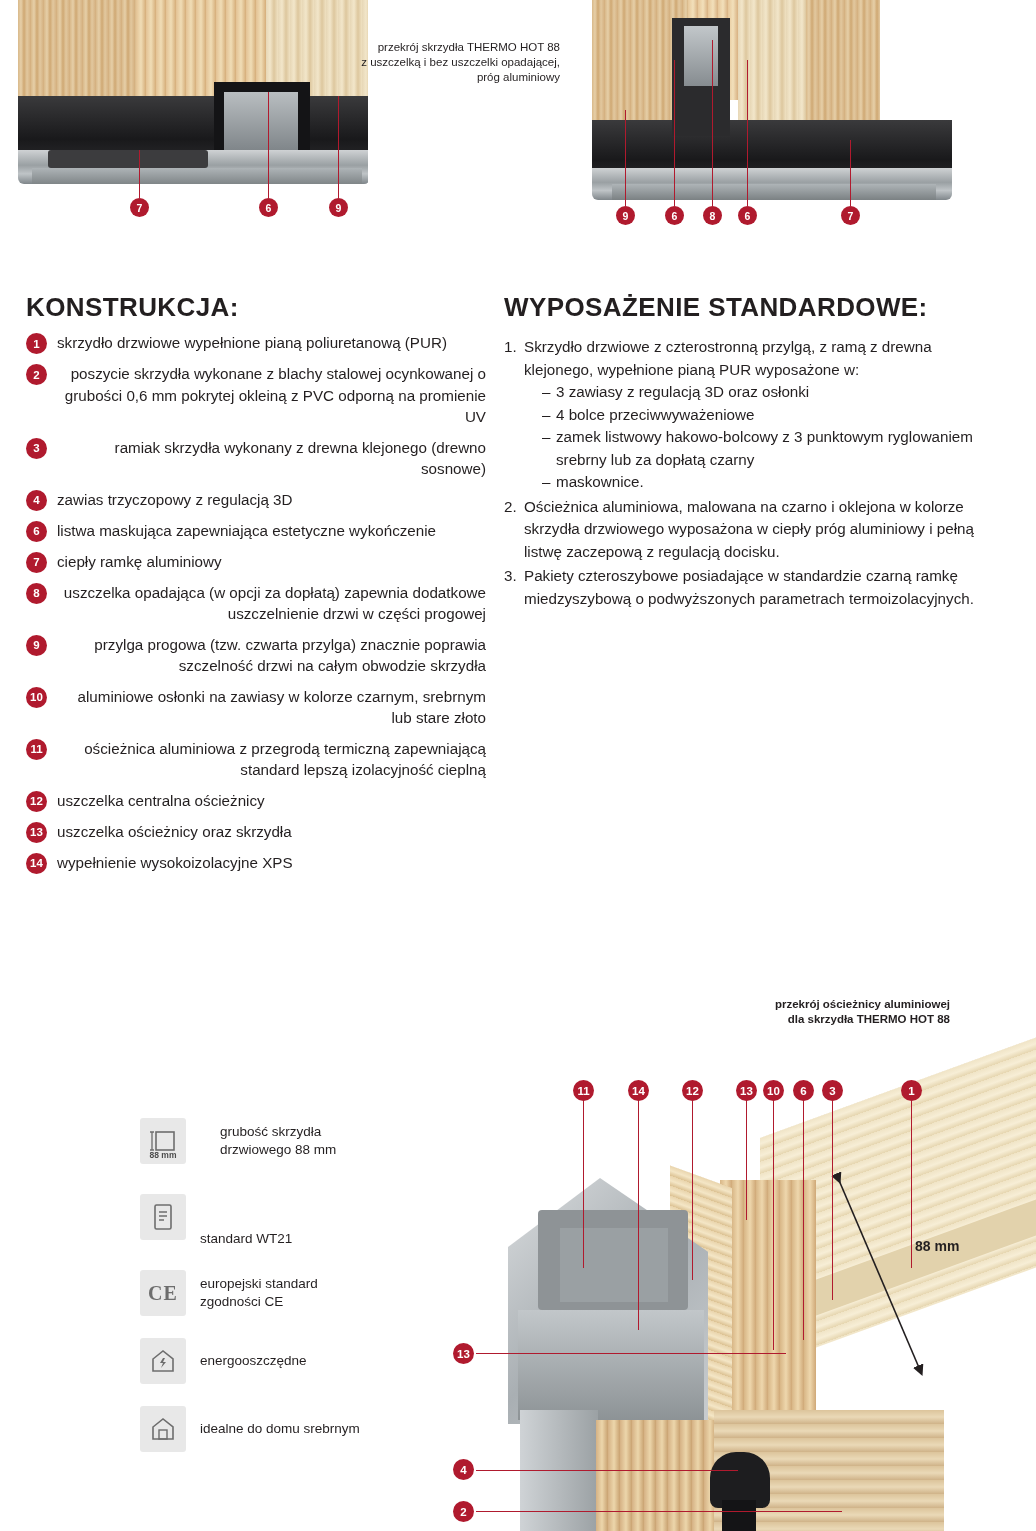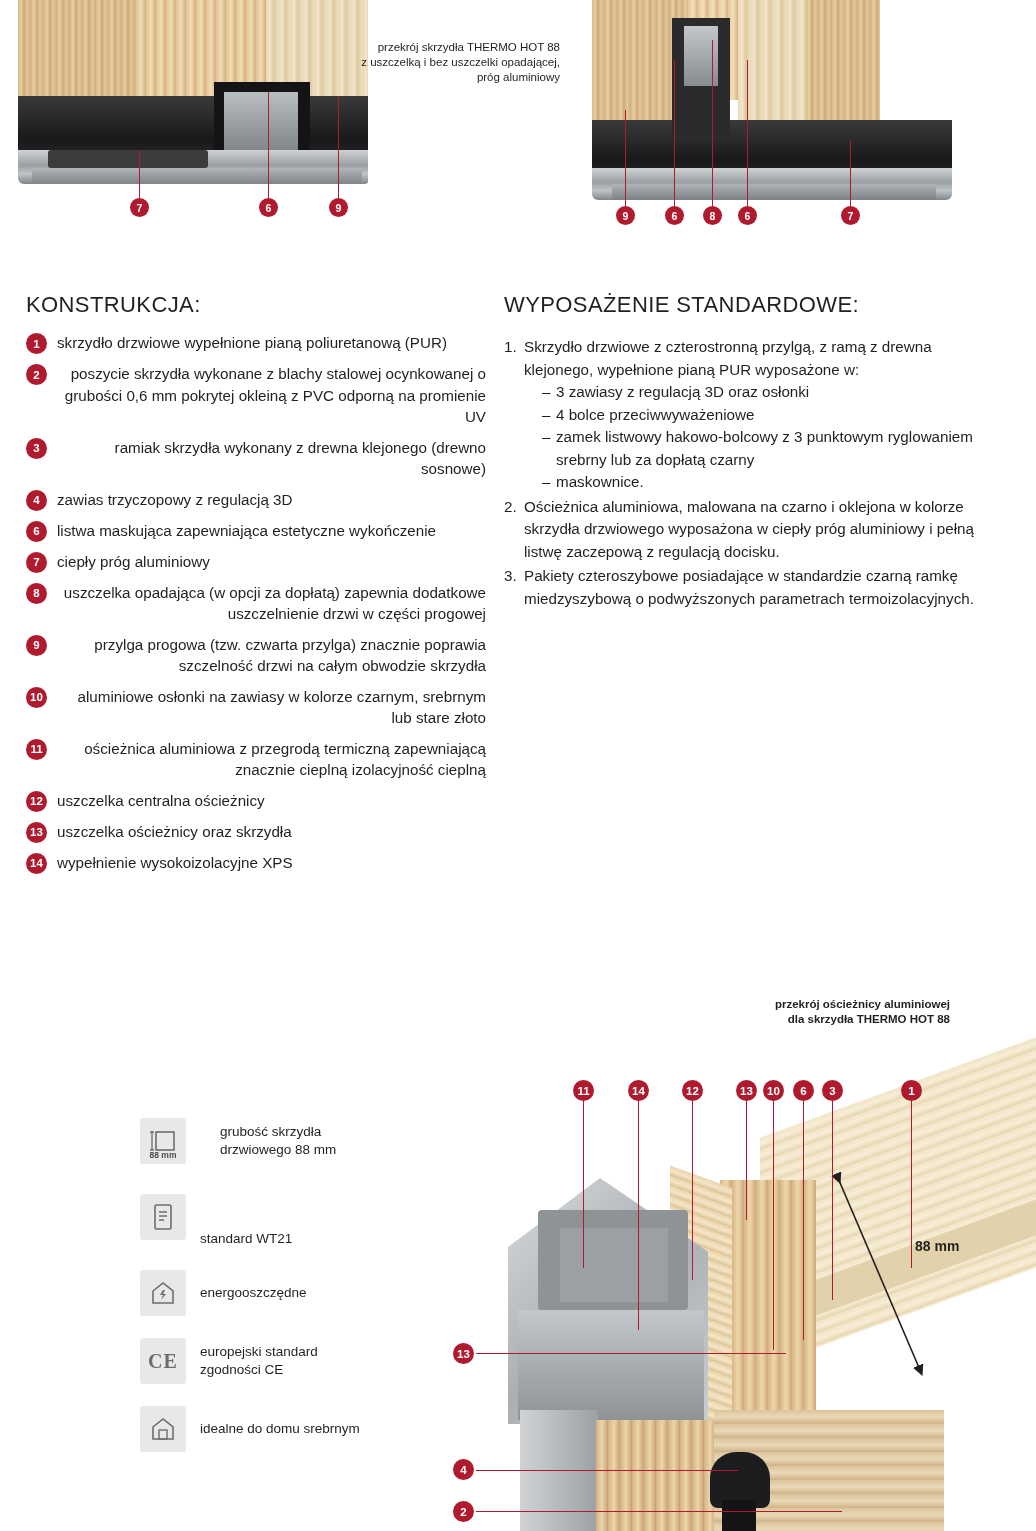--- a/index.html
+++ b/index.html
@@ -27,21 +27,21 @@
 
   
   .caption{
     position:absolute;font-size:11.5px;line-height:15px;color:#231f20;text-align:right;
   }
   #caption-top{left:300px;top:40px;width:260px;}
   #caption-mid{left:660px;top:997px;width:290px;font-weight:bold;}
 
   
   .h-section{
-    position:absolute;font-size:22px;font-weight:normal;letter-spacing:.4px;color:#231f20;
+    position:absolute;font-size:26px;font-weight:bold;letter-spacing:.4px;color:#231f20;
   }
   #heading-konstrukcja{left:26px;top:292px;}
   #heading-wyposazenie{left:504px;top:292px;}
 
   
   #list-konstrukcja{position:absolute;left:26px;top:332px;width:460px;}
   .k-item{position:relative;display:flex;align-items:flex-start;margin-bottom:9px;}
   .badge{
     flex:0 0 auto;width:21px;height:21px;border-radius:50%;background:#b01a2e;color:#fff;
     font-size:11.5px;font-weight:bold;display:flex;align-items:center;justify-content:center;
@@ -161,37 +161,37 @@
     <div class="k-item">
       <div class="badge">4</div>
       <div class="k-text">zawias trzyczopowy z regulacją 3D</div>
     </div>
     <div class="k-item">
       <div class="badge">6</div>
       <div class="k-text">listwa maskująca zapewniająca estetyczne wykończenie</div>
     </div>
     <div class="k-item">
       <div class="badge">7</div>
-      <div class="k-text">ciepły próg aluminiowy</div>
+      <div class="k-text">ciepły ramkę aluminiowy</div>
     </div>
     <div class="k-item">
       <div class="badge">8</div>
       <div class="k-text">uszczelka opadająca (w opcji za dopłatą) zapewnia dodatkowe uszczelnienie drzwi w części progowej</div>
     </div>
     <div class="k-item">
       <div class="badge">9</div>
       <div class="k-text">przylga progowa (tzw. czwarta przylga) znacznie poprawia szczelność drzwi na całym obwodzie skrzydła</div>
     </div>
     <div class="k-item">
       <div class="badge">10</div>
       <div class="k-text">aluminiowe osłonki na zawiasy w kolorze czarnym, srebrnym lub stare złoto</div>
     </div>
     <div class="k-item">
       <div class="badge">11</div>
-      <div class="k-text">ościeżnica aluminiowa z przegrodą termiczną zapewniającą znacznie cieplną izolacyjność cieplną</div>
+      <div class="k-text">ościeżnica aluminiowa z przegrodą termiczną zapewniającą standard lepszą izolacyjność cieplną</div>
     </div>
     <div class="k-item">
       <div class="badge">12</div>
       <div class="k-text">uszczelka centralna ościeżnicy</div>
     </div>
     <div class="k-item">
       <div class="badge">13</div>
       <div class="k-text">uszczelka ościeżnicy oraz skrzydła</div>
     </div>
     <div class="k-item">
@@ -254,34 +254,34 @@
         <svg width="24" height="28" viewBox="0 0 24 28">
             <rect x="4" y="2" width="16" height="24" rx="1.5" fill="none" stroke="#6d6d6d" stroke-width="1.6"></rect>
             <path d="M8 9h8M8 13h8M8 17h5" stroke="#6d6d6d" stroke-width="1.4"></path>
           </svg>
       </div>
       <div class="f-label" style="white-space:pre-line;margin-top:44px;">standard WT21</div>
     </div>
 
     <div class="feature">
       <div class="f-icon">
+        <span class="ce">CE</span>
+      </div>
+      <div class="f-label" style="white-space:pre-line;">europejski standard
+zgodności CE</div>
+    </div>
+
+    <div class="feature">
+      <div class="f-icon">
         <svg width="28" height="28" viewBox="0 0 28 28">
             <path d="M4 12 L14 4 L24 12 V24 H4 Z" fill="none" stroke="#6d6d6d" stroke-width="1.6"></path>
             <path d="M14 11 l-3 5h3l-2 5 5-6h-3l2-4z" fill="#6d6d6d"></path>
           </svg>
       </div>
       <div class="f-label" style="white-space:pre-line;">energooszczędne</div>
-    </div>
-
-    <div class="feature">
-      <div class="f-icon">
-        <span class="ce">CE</span>
-      </div>
-      <div class="f-label" style="white-space:pre-line;">europejski standard
-zgodności CE</div>
     </div>
 
     <div class="feature">
       <div class="f-icon">
         <svg width="28" height="28" viewBox="0 0 28 28">
             <path d="M4 12 L14 4 L24 12 V24 H4 Z" fill="none" stroke="#6d6d6d" stroke-width="1.6"></path>
             <rect x="10" y="15" width="8" height="9" fill="none" stroke="#6d6d6d" stroke-width="1.4"></rect>
           </svg>
       </div>
       <div class="f-label" style="white-space:pre-line;">idealne do domu srebrnym</div>

